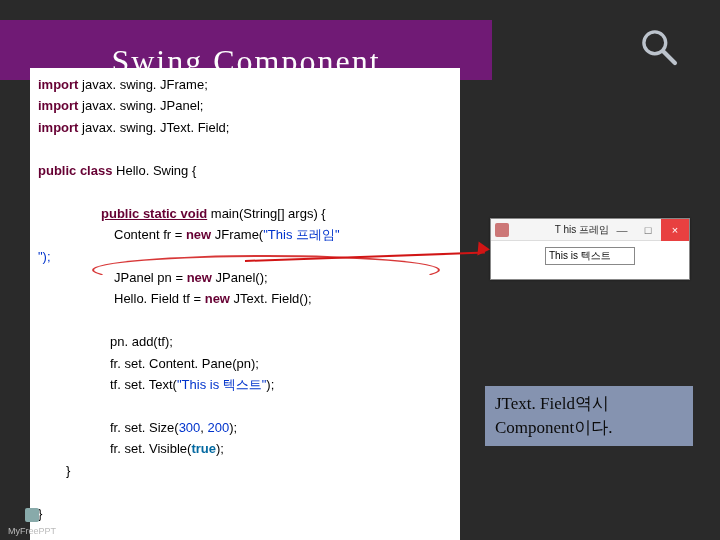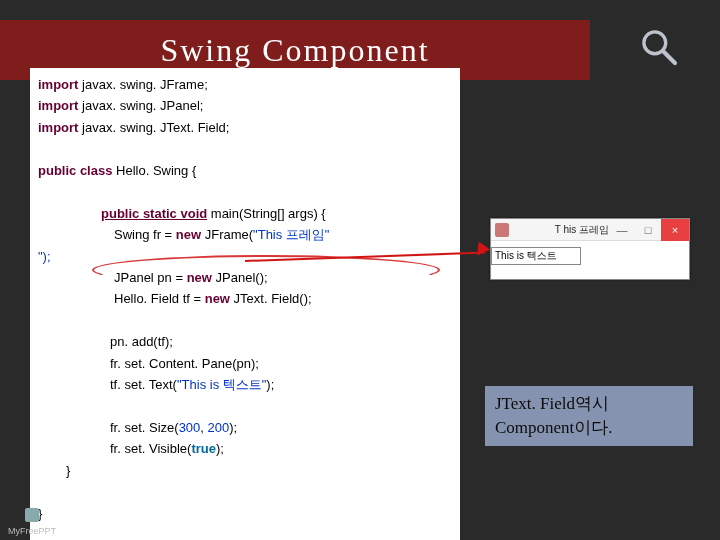--- a/index.html
+++ b/index.html
@@ -8,25 +8,25 @@
     height: 540px;
     background: #2a2a2a;
     font-family: Georgia, 'Times New Roman', serif;
     position: relative;
     overflow: hidden;
   }
   .title-band {
     position: absolute;
     top: 20px;
     left: 0;
-    width: 590px;
+    width: 492px;
     height: 60px;
-    background: #7f1d1d;
-    display: flex;
-    align-items: center;
+    background: #701a75;
+    display: flex;
+    align-items: flex-end;
     justify-content: center;
   }
   .title-text {
     color: #fdfdfd;
     font-size: 32px;
     letter-spacing: 2px;
     font-weight: 300;
   }
   .magnifier {
     position: absolute;
@@ -108,21 +108,21 @@
     font-family: 'Segoe UI', sans-serif;
     font-size: 10px;
     border-bottom: 1px solid #ddd;
   }
   .win-icon { width: 14px; height: 14px; margin: 0 4px; background: #c77; border-radius: 2px; }
   .win-title { flex: 1; color: #222; text-align: right; }
   .win-btn { width: 26px; text-align: center; color: #555; font-size: 11px; }
   .win-close { background: #e84040; color: #fff; width: 28px; height: 22px; line-height: 22px; }
   .win-body {
     display: flex;
-    justify-content: flex-start;
+    justify-content: center;
     padding-top: 6px;
   }
   .win-input {
     width: 90px;
     height: 18px;
     border: 1px solid #888;
     font-size: 10px;
     padding: 2px 3px;
     font-family: 'Segoe UI', sans-serif;
   }
@@ -171,21 +171,21 @@
 </div>
 
 <div class="code-block">
   <div><span class="kw">import</span><span> javax. swing. JFrame;</span></div>
   <div><span class="kw">import</span><span> javax. swing. JPanel;</span></div>
   <div><span class="kw">import</span><span> javax. swing. JText. Field;</span></div>
   <div>&nbsp;</div>
   <div><span class="kw">public class</span><span> Hello. Swing {</span></div>
   <div>&nbsp;</div>
   <div class="indent1"><span class="kw underline">public static void</span><span> main(String[] args) {</span></div>
-  <div class="indent2"><span>Swing fr = </span><span class="kw">new</span><span> JFrame(</span><span class="str">"This 프레임"</span></div>
+  <div class="indent2"><span>Content fr = </span><span class="kw">new</span><span> JFrame(</span><span class="str">"This 프레임"</span></div>
   <div><span class="str">");</span></div>
   <div class="indent2"><span>JPanel pn = </span><span class="kw">new</span><span> JPanel();</span></div>
   <div class="indent2"><span>Hello. Field tf = </span><span class="kw">new</span><span> JText. Field();</span></div>
   <div>&nbsp;</div>
   <div class="indent3"><span>pn. add(tf);</span></div>
   <div class="indent3"><span>fr. set. Content. Pane(pn);</span></div>
   <div class="indent3"><span>tf. set. Text(</span><span class="str">"This is 텍스트"</span><span>);</span></div>
   <div>&nbsp;</div>
   <div class="indent3"><span>fr. set. Size(</span><span class="num">300</span><span>, </span><span class="num">200</span><span>);</span></div>
   <div class="indent3"><span>fr. set. Visible(</span><span class="boo">true</span><span>);</span></div>

